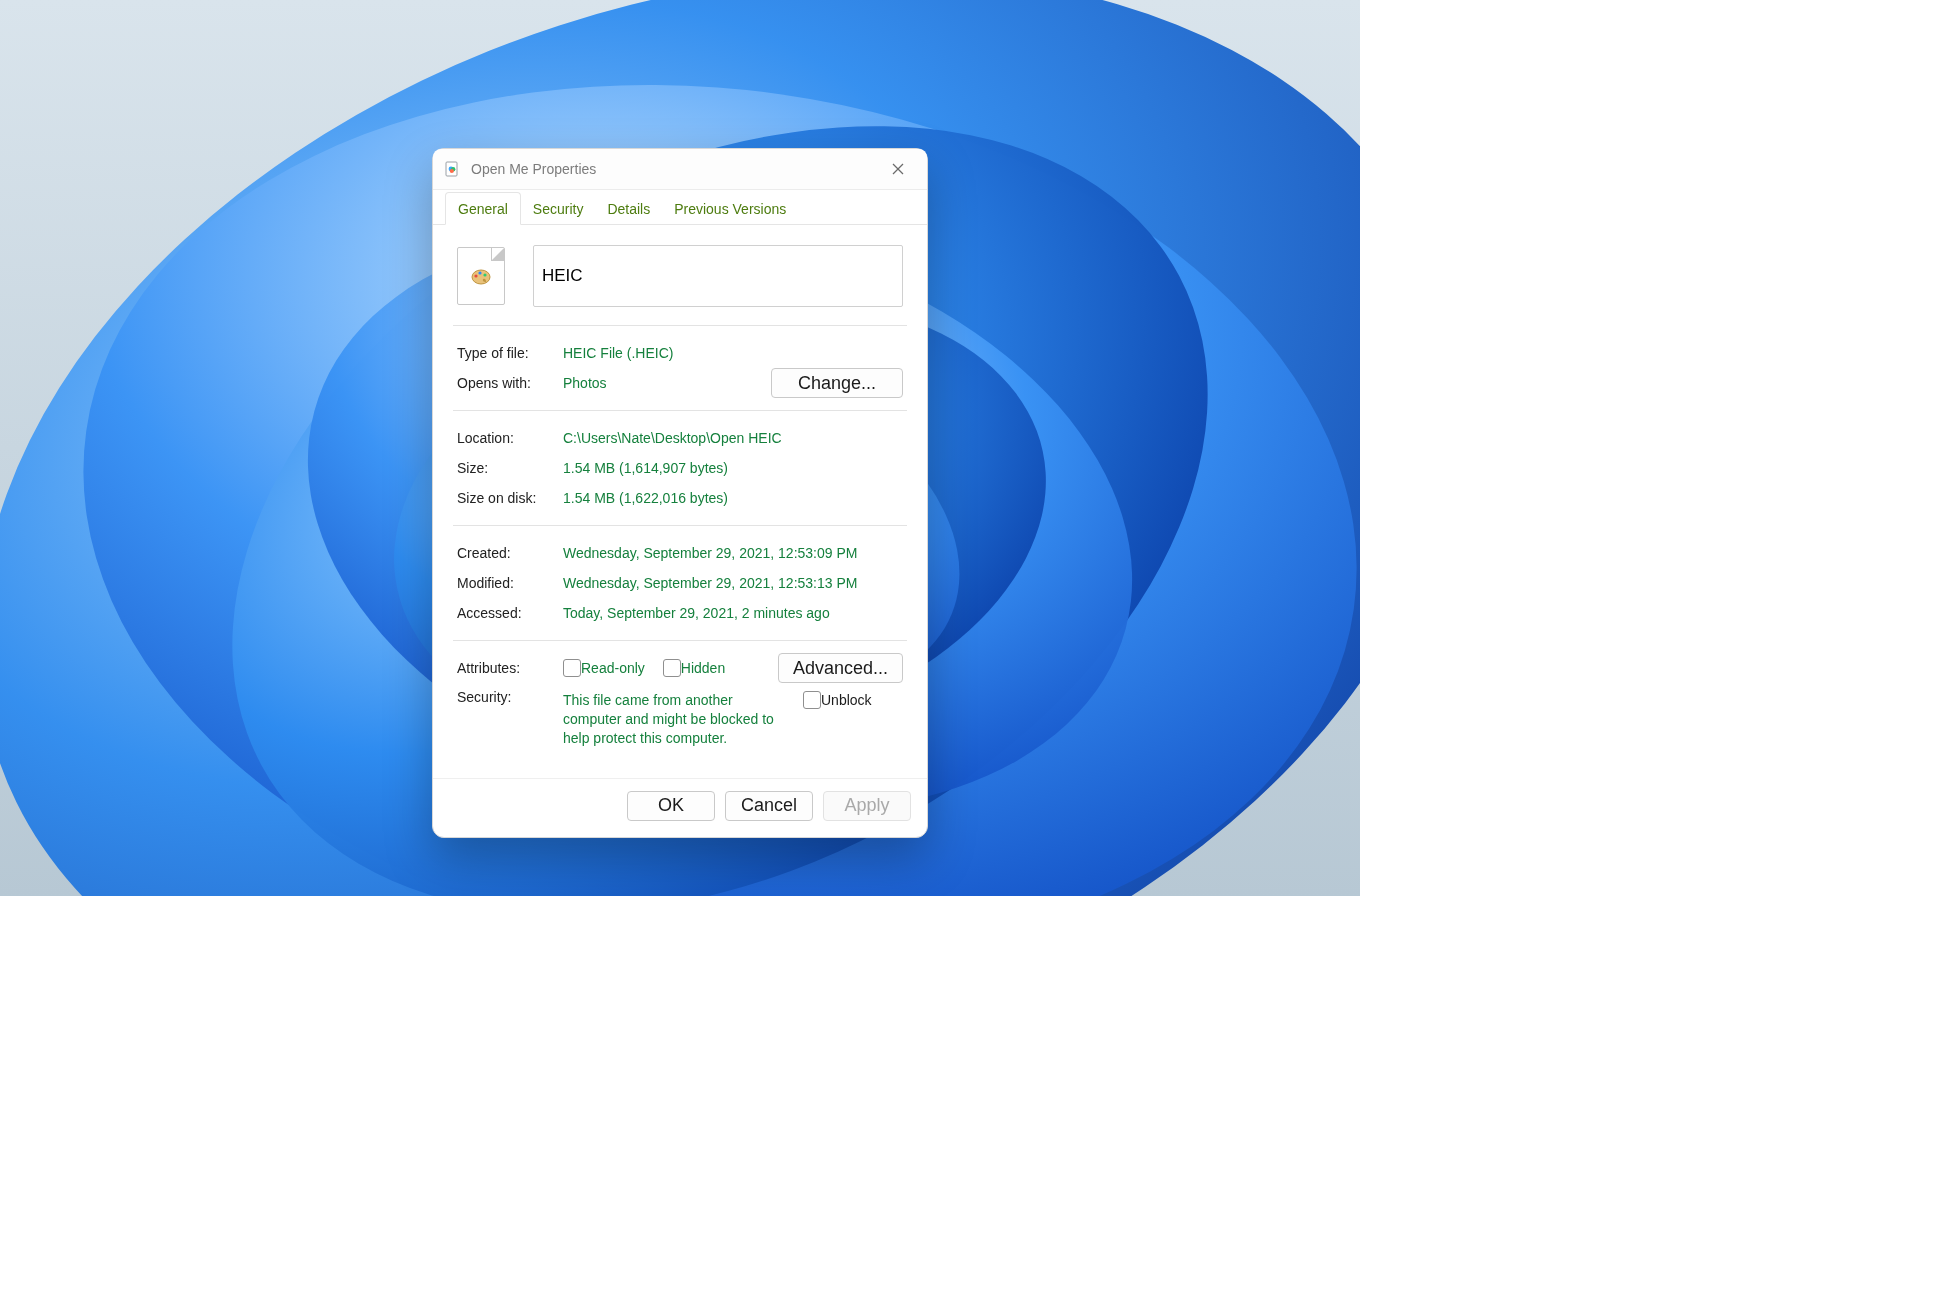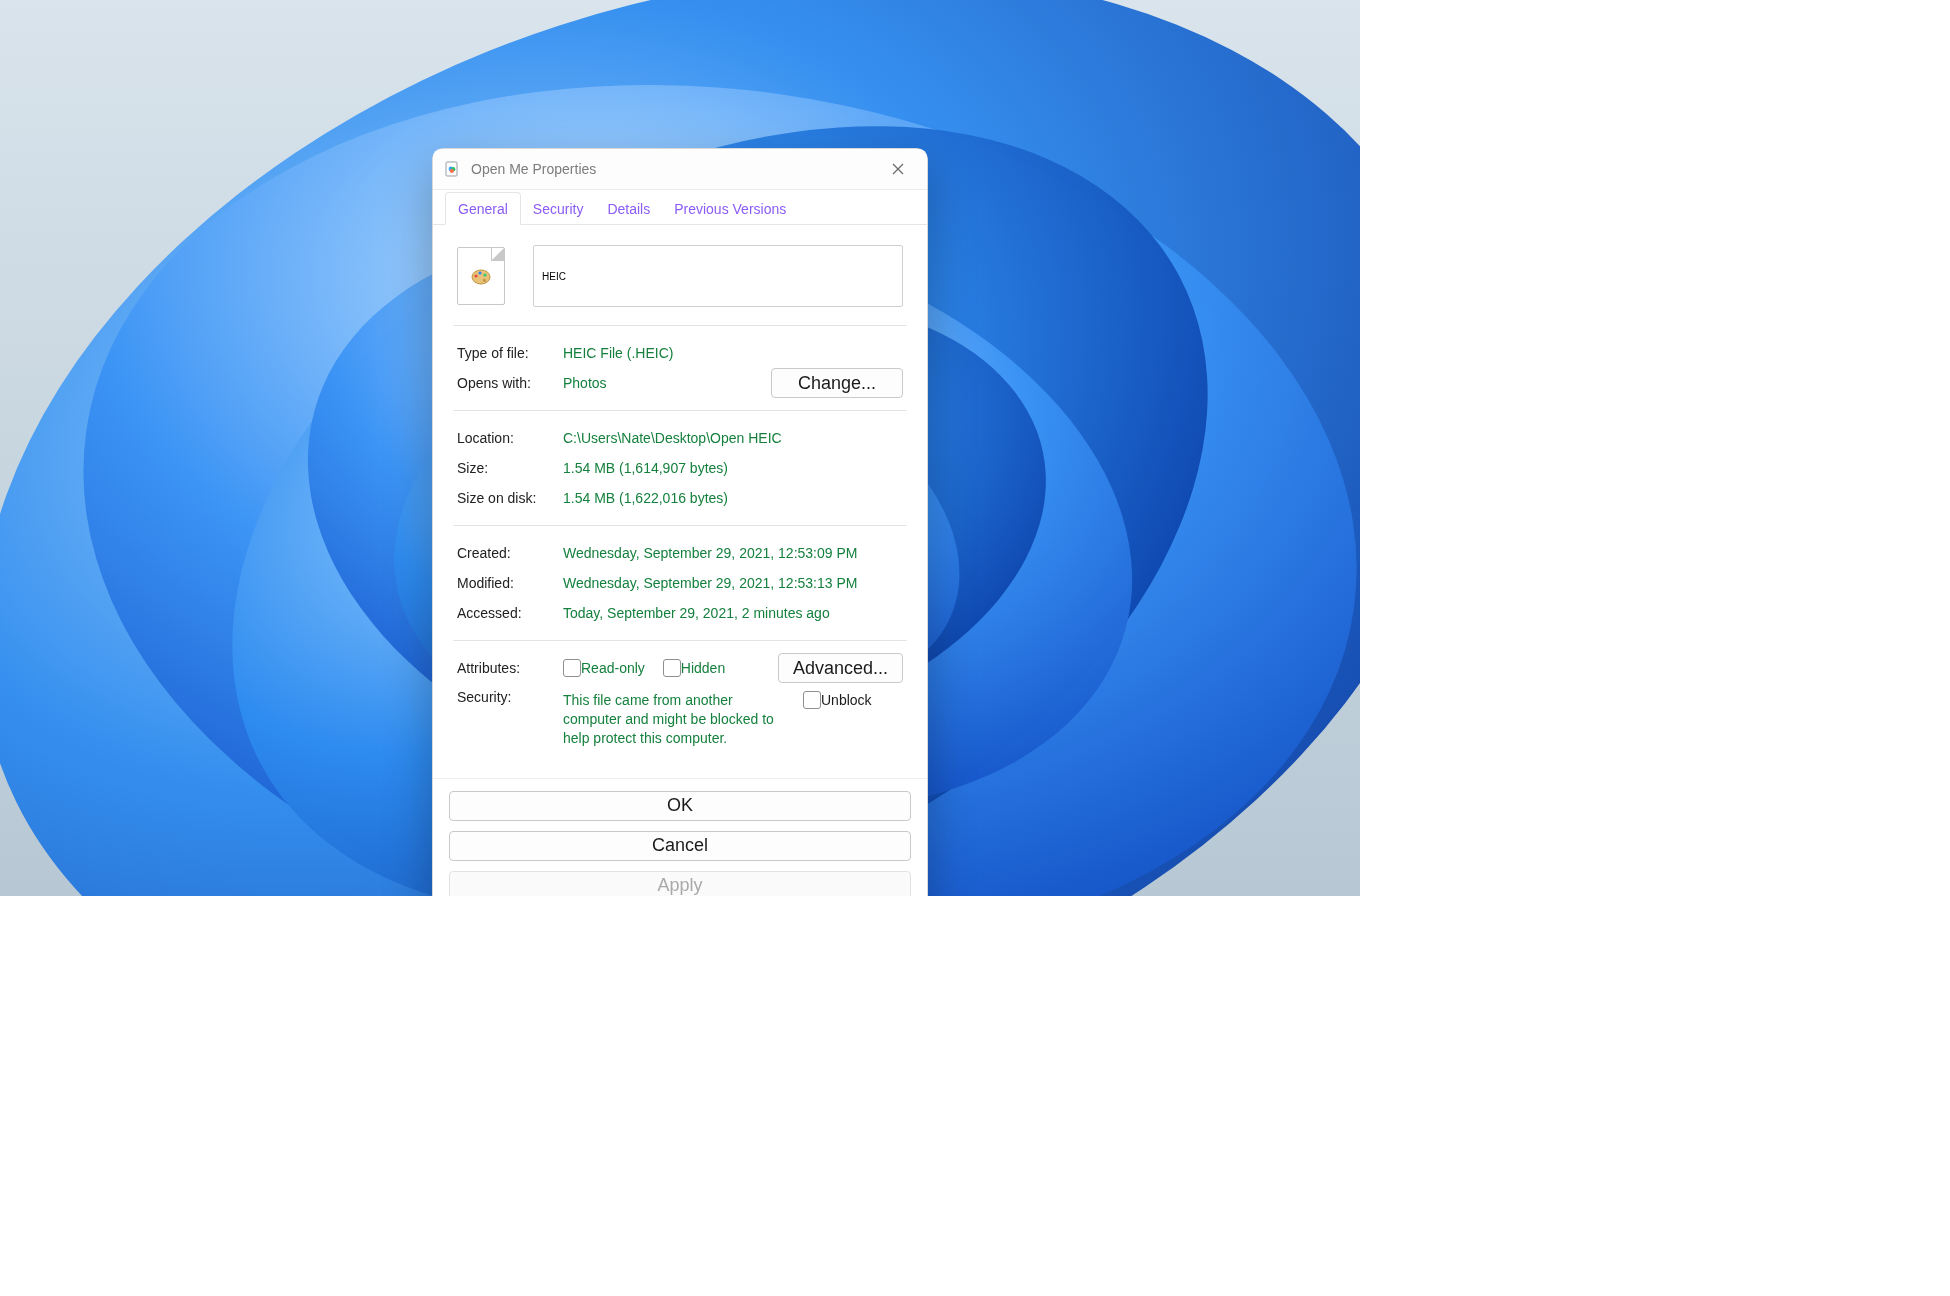--- a/index.html
+++ b/index.html
@@ -66,21 +66,21 @@
     justify-content: center;
     color: #6b6b6b;
     border-radius: 4px;
   }
   .tabs {
     display: flex;
     align-items: flex-end;
     padding: 0 12px;
     height: 34px;
     font-size: 14px;
-    color: #8b5cf6;
+    color: #4d7c0f;
     border-bottom: 1px solid #e5e5e5;
   }
   .tab {
     padding: 8px 12px 7px;
     cursor: default;
   }
   .tab.active {
     border: 1px solid #e5e5e5;
     border-bottom: 1px solid #ffffff;
     border-radius: 4px 4px 0 0;
@@ -117,21 +117,21 @@
     background: linear-gradient(135deg, #ffffff 48%, #c8c8c8 52%);
     border-left: 1px solid #c8c8c8;
     border-bottom: 1px solid #c8c8c8;
   }
   .filename-input {
     flex: 1 1 auto;
     border: 1px solid #d0d0d0;
     height: 28px;
     padding: 16px 8px;
     font-family: inherit;
-    font-size: 10px;
+    font-size: 17px;
     border-radius: 2px;
     outline: none;
   }
   hr.sep {
     border: none;
     border-top: 1px solid #e3e3e3;
     margin: 0;
   }
   .section {
     padding: 12px 4px;
@@ -186,21 +186,20 @@
     max-width: 230px;
     line-height: 1.35;
     padding: 2px 0 10px 0;
   }
   .footer {
     display: flex;
     justify-content: flex-end;
     gap: 10px;
     padding: 12px 16px 16px;
     border-top: 1px solid #efefef;
-    flex-direction: column;
   }
 </style>
 </head>
 <body>
 
 <div class="desktop">
 
   <div class="bloom">
     <svg width="1360" height="896" viewBox="0 0 1360 896" style="position:absolute;inset:0" preserveAspectRatio="none">
       <defs>

